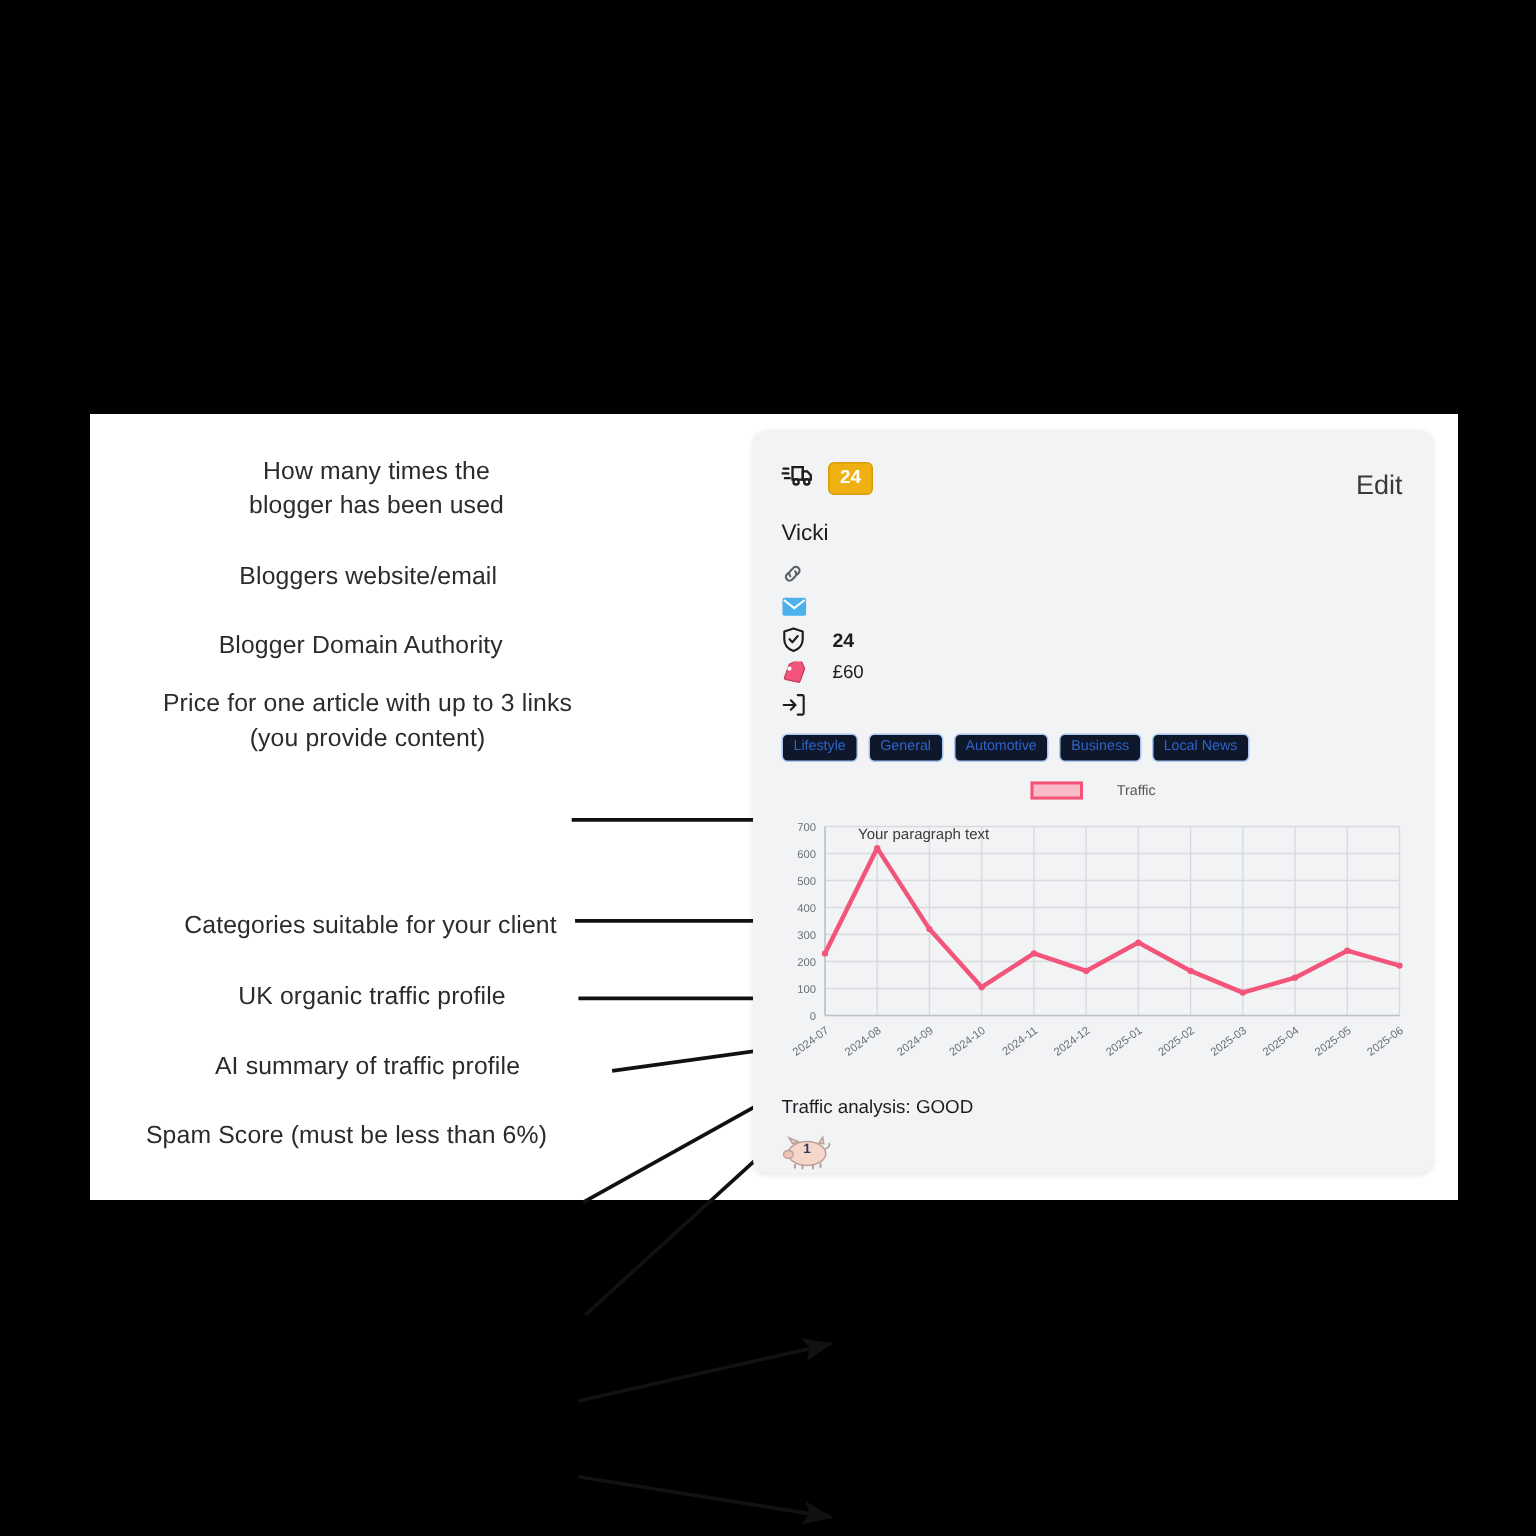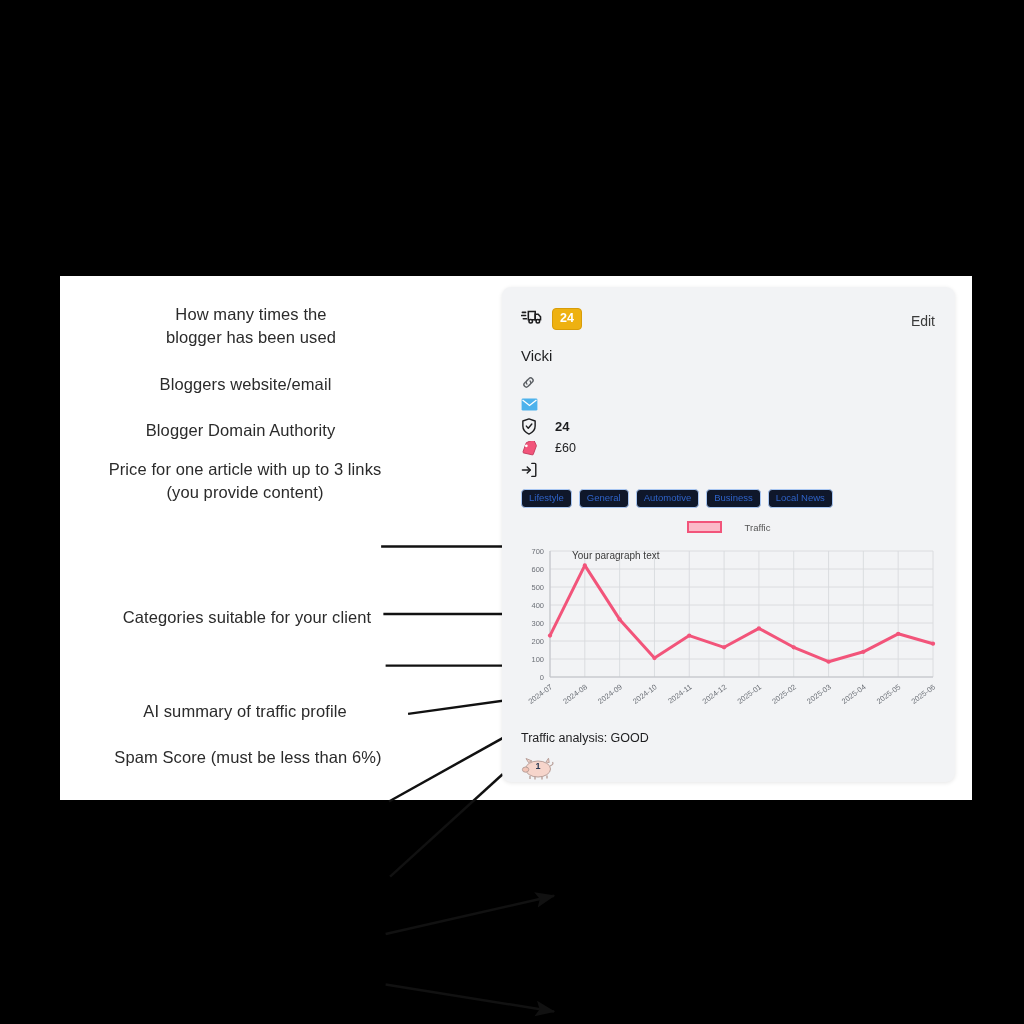--- a/index.html
+++ b/index.html
@@ -50,21 +50,21 @@
     background: #eeb111; color: #ffffff;
     font-size: 12.5px; font-weight: 700;
     border-radius: 4px;
     padding: 3px 7px 4px 7px;
     line-height: 1;
     min-width: 24px; text-align: center;
     border: 1px solid #d89c09;
   }
   .edit-link {
     position: absolute; right: 20px; top: 26px;
-    font-size: 14px; color: #3a3a3a;
+    font-size: 18px; color: #3a3a3a;
     text-decoration: none;
   }
 
   .blogger-name {
     position: absolute; left: 19px; top: 60px;
     font-size: 15px; color: #1d1d1f; font-weight: 400;
   }
 
   
   .rows { position: absolute; left: 19px; top: 84px; width: 420px; }
@@ -126,24 +126,25 @@
     <div class="annot" style="left:60px; top:97px; width:251px;">Bloggers website/email</div>
 
     <div class="annot" style="left:50px; top:143px; width:261px;">Blogger Domain Authority</div>
 
     <div class="annot" style="left:10px; top:182px; width:350px;">Price for one article with up to 3 links
 (you provide content)</div>
 
 
     <div class="annot" style="left:22px; top:330px; width:330px;">Categories suitable for your client</div>
 
+    <div class="annot" style="left:60px; top:377px; width:256px;">UK organic traffic profile</div>
 
     <div class="annot" style="left:50px; top:424px; width:270px;">AI summary of traffic profile</div>
 
-    <div class="annot" style="left:18px; top:470px; width:340px;">Spam Score (must be less than 6%)</div>
+    <div class="annot" style="left:1px; top:470px; width:340px;">Spam Score (must be less than 6%)</div>
 
     <svg class="arrows" width="912" height="524" viewBox="0 0 912 524">
       <defs>
         <marker id="ah" markerWidth="9" markerHeight="9" refX="7.5" refY="3.2" orient="auto" markerUnits="strokeWidth">
           <path d="M0,0 L8,3.2 L0,6.4 L1.6,3.2 Z" fill="#111"></path>
         </marker>
       </defs>
       <g stroke="#111" stroke-width="2.2" fill="none" marker-end="url(#ah)">
 
         <path d="M286,47 L440,47"></path>

